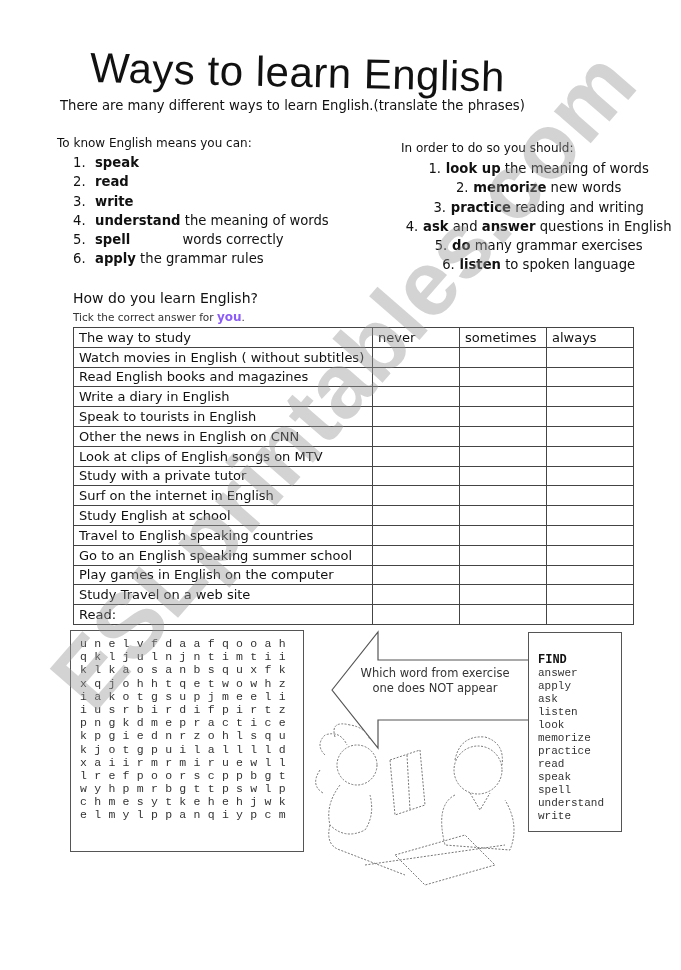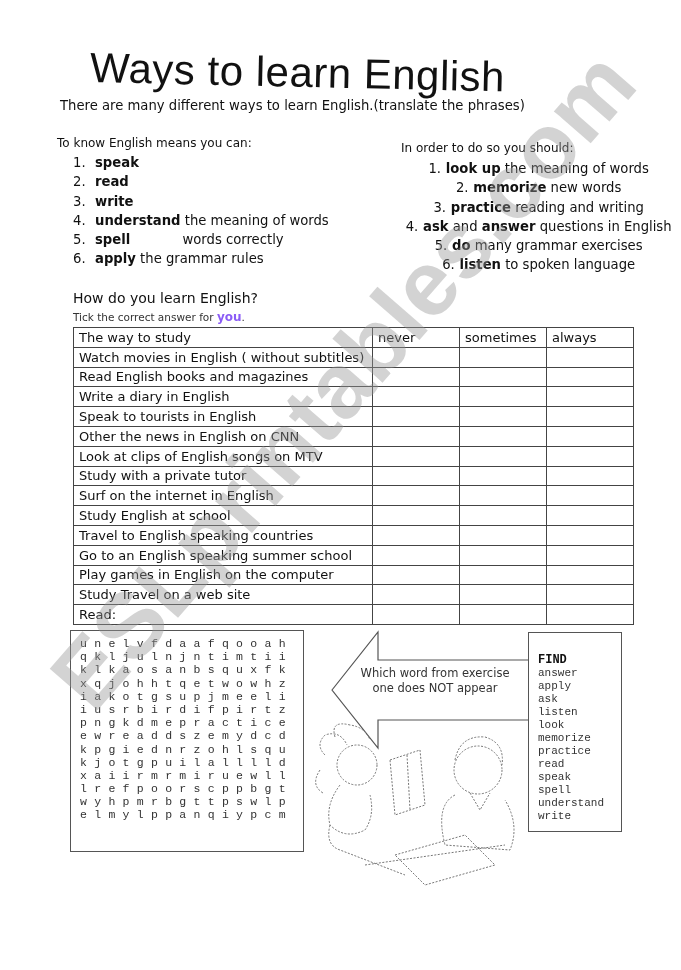--- a/index.html
+++ b/index.html
@@ -183,26 +183,26 @@
 
 <div class="abs ws-box">
   <div class="ws-grid" id="ws-grid">
       <div class="ws-row"><span>u</span><span>n</span><span>e</span><span>l</span><span>v</span><span>f</span><span>d</span><span>a</span><span>a</span><span>f</span><span>q</span><span>o</span><span>o</span><span>a</span><span>h</span></div>
       <div class="ws-row"><span>q</span><span>k</span><span>l</span><span>j</span><span>u</span><span>l</span><span>n</span><span>j</span><span>n</span><span>t</span><span>i</span><span>m</span><span>t</span><span>i</span><span>i</span></div>
       <div class="ws-row"><span>k</span><span>l</span><span>k</span><span>a</span><span>o</span><span>s</span><span>a</span><span>n</span><span>b</span><span>s</span><span>q</span><span>u</span><span>x</span><span>f</span><span>k</span></div>
       <div class="ws-row"><span>x</span><span>q</span><span>j</span><span>o</span><span>h</span><span>h</span><span>t</span><span>q</span><span>e</span><span>t</span><span>w</span><span>o</span><span>w</span><span>h</span><span>z</span></div>
       <div class="ws-row"><span>i</span><span>a</span><span>k</span><span>o</span><span>t</span><span>g</span><span>s</span><span>u</span><span>p</span><span>j</span><span>m</span><span>e</span><span>e</span><span>l</span><span>i</span></div>
       <div class="ws-row"><span>i</span><span>u</span><span>s</span><span>r</span><span>b</span><span>i</span><span>r</span><span>d</span><span>i</span><span>f</span><span>p</span><span>i</span><span>r</span><span>t</span><span>z</span></div>
       <div class="ws-row"><span>p</span><span>n</span><span>g</span><span>k</span><span>d</span><span>m</span><span>e</span><span>p</span><span>r</span><span>a</span><span>c</span><span>t</span><span>i</span><span>c</span><span>e</span></div>
-      <div class="ws-row"><span>e</span><span>w</span><span>r</span><span>e</span><span>a</span><span>d</span><span>d</span><span>s</span><span>z</span><span>e</span><span>m</span><span>y</span><span>d</span><span>c</span><span>d</span></div>
       <div class="ws-row"><span>k</span><span>p</span><span>g</span><span>i</span><span>e</span><span>d</span><span>n</span><span>r</span><span>z</span><span>o</span><span>h</span><span>l</span><span>s</span><span>q</span><span>u</span></div>
       <div class="ws-row"><span>k</span><span>j</span><span>o</span><span>t</span><span>g</span><span>p</span><span>u</span><span>i</span><span>l</span><span>a</span><span>l</span><span>l</span><span>l</span><span>l</span><span>d</span></div>
       <div class="ws-row"><span>x</span><span>a</span><span>i</span><span>i</span><span>r</span><span>m</span><span>r</span><span>m</span><span>i</span><span>r</span><span>u</span><span>e</span><span>w</span><span>l</span><span>l</span></div>
       <div class="ws-row"><span>l</span><span>r</span><span>e</span><span>f</span><span>p</span><span>o</span><span>o</span><span>r</span><span>s</span><span>c</span><span>p</span><span>p</span><span>b</span><span>g</span><span>t</span></div>
       <div class="ws-row"><span>w</span><span>y</span><span>h</span><span>p</span><span>m</span><span>r</span><span>b</span><span>g</span><span>t</span><span>t</span><span>p</span><span>s</span><span>w</span><span>l</span><span>p</span></div>
+      <div class="ws-row"><span>c</span><span>h</span><span>m</span><span>e</span><span>s</span><span>y</span><span>t</span><span>k</span><span>e</span><span>h</span><span>e</span><span>h</span><span>j</span><span>w</span><span>k</span></div>
       <div class="ws-row"><span>e</span><span>l</span><span>m</span><span>y</span><span>l</span><span>p</span><span>p</span><span>a</span><span>n</span><span>q</span><span>i</span><span>y</span><span>p</span><span>c</span><span>m</span></div>
     </div>
 </div>
 
 <svg class="abs arrow" viewBox="0 0 205 120">
   <polygon points="2,60 48,2 48,30 200,30 200,90 48,90 48,118" fill="#fff" stroke="#555" stroke-width="1.2"></polygon>
 </svg>
 <div class="abs arrow-text">
   <div>Which word from exercise</div>
   <div>one does NOT appear</div>

